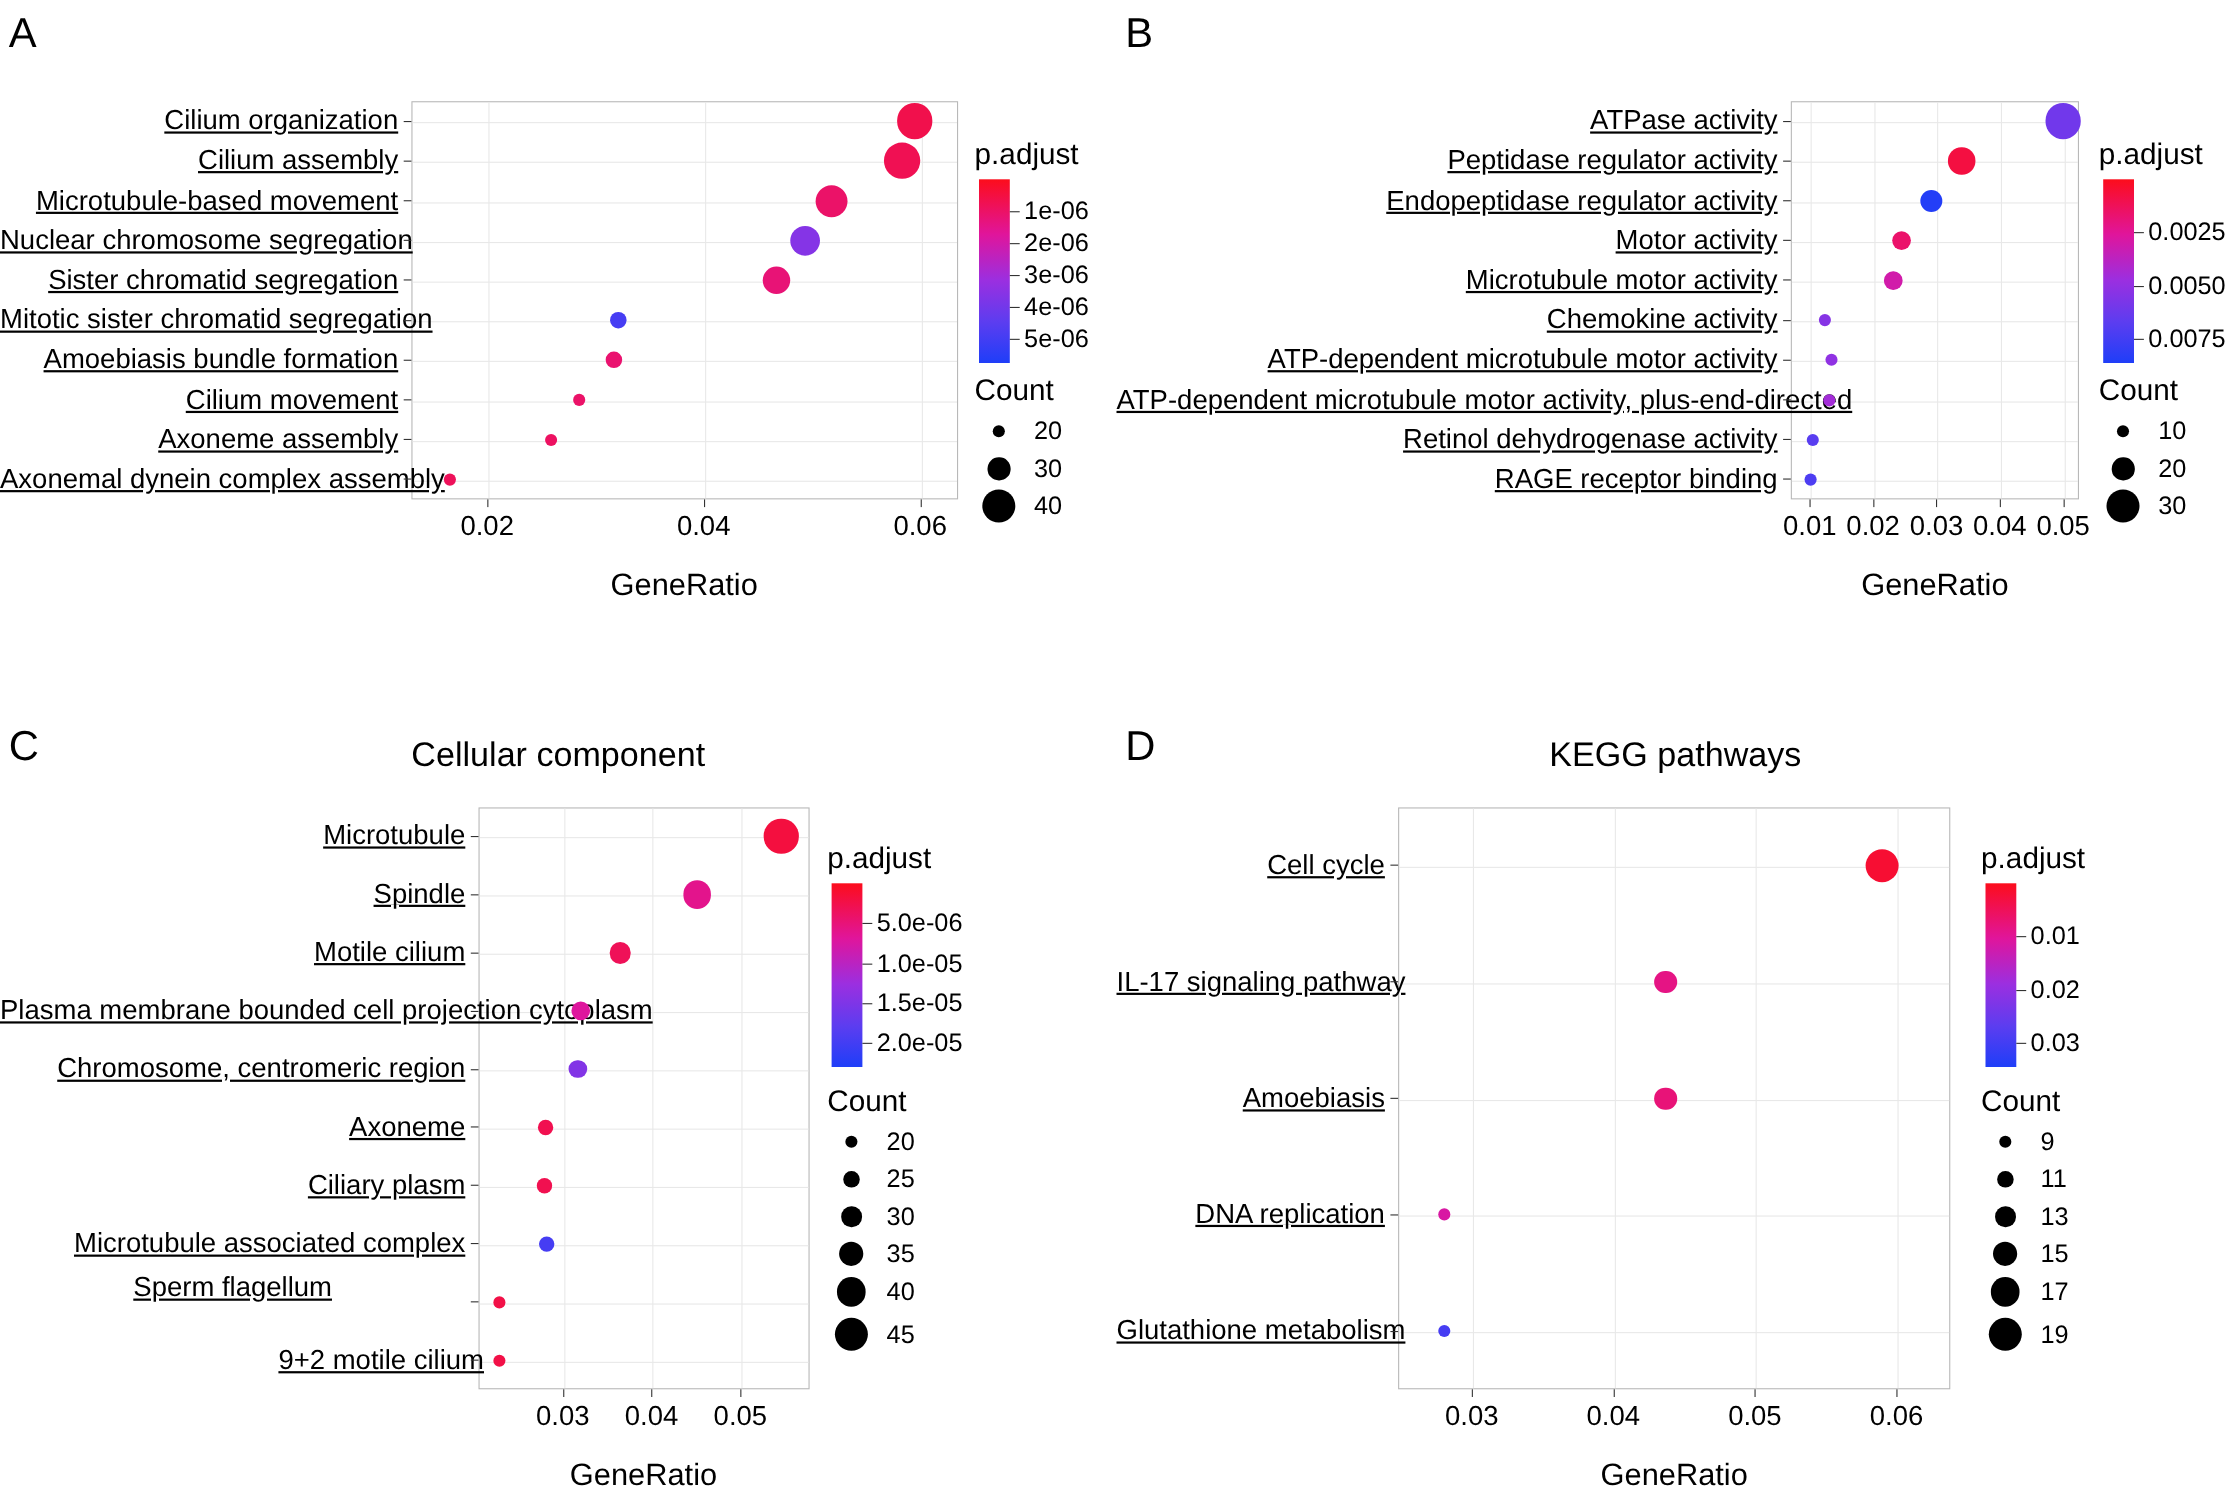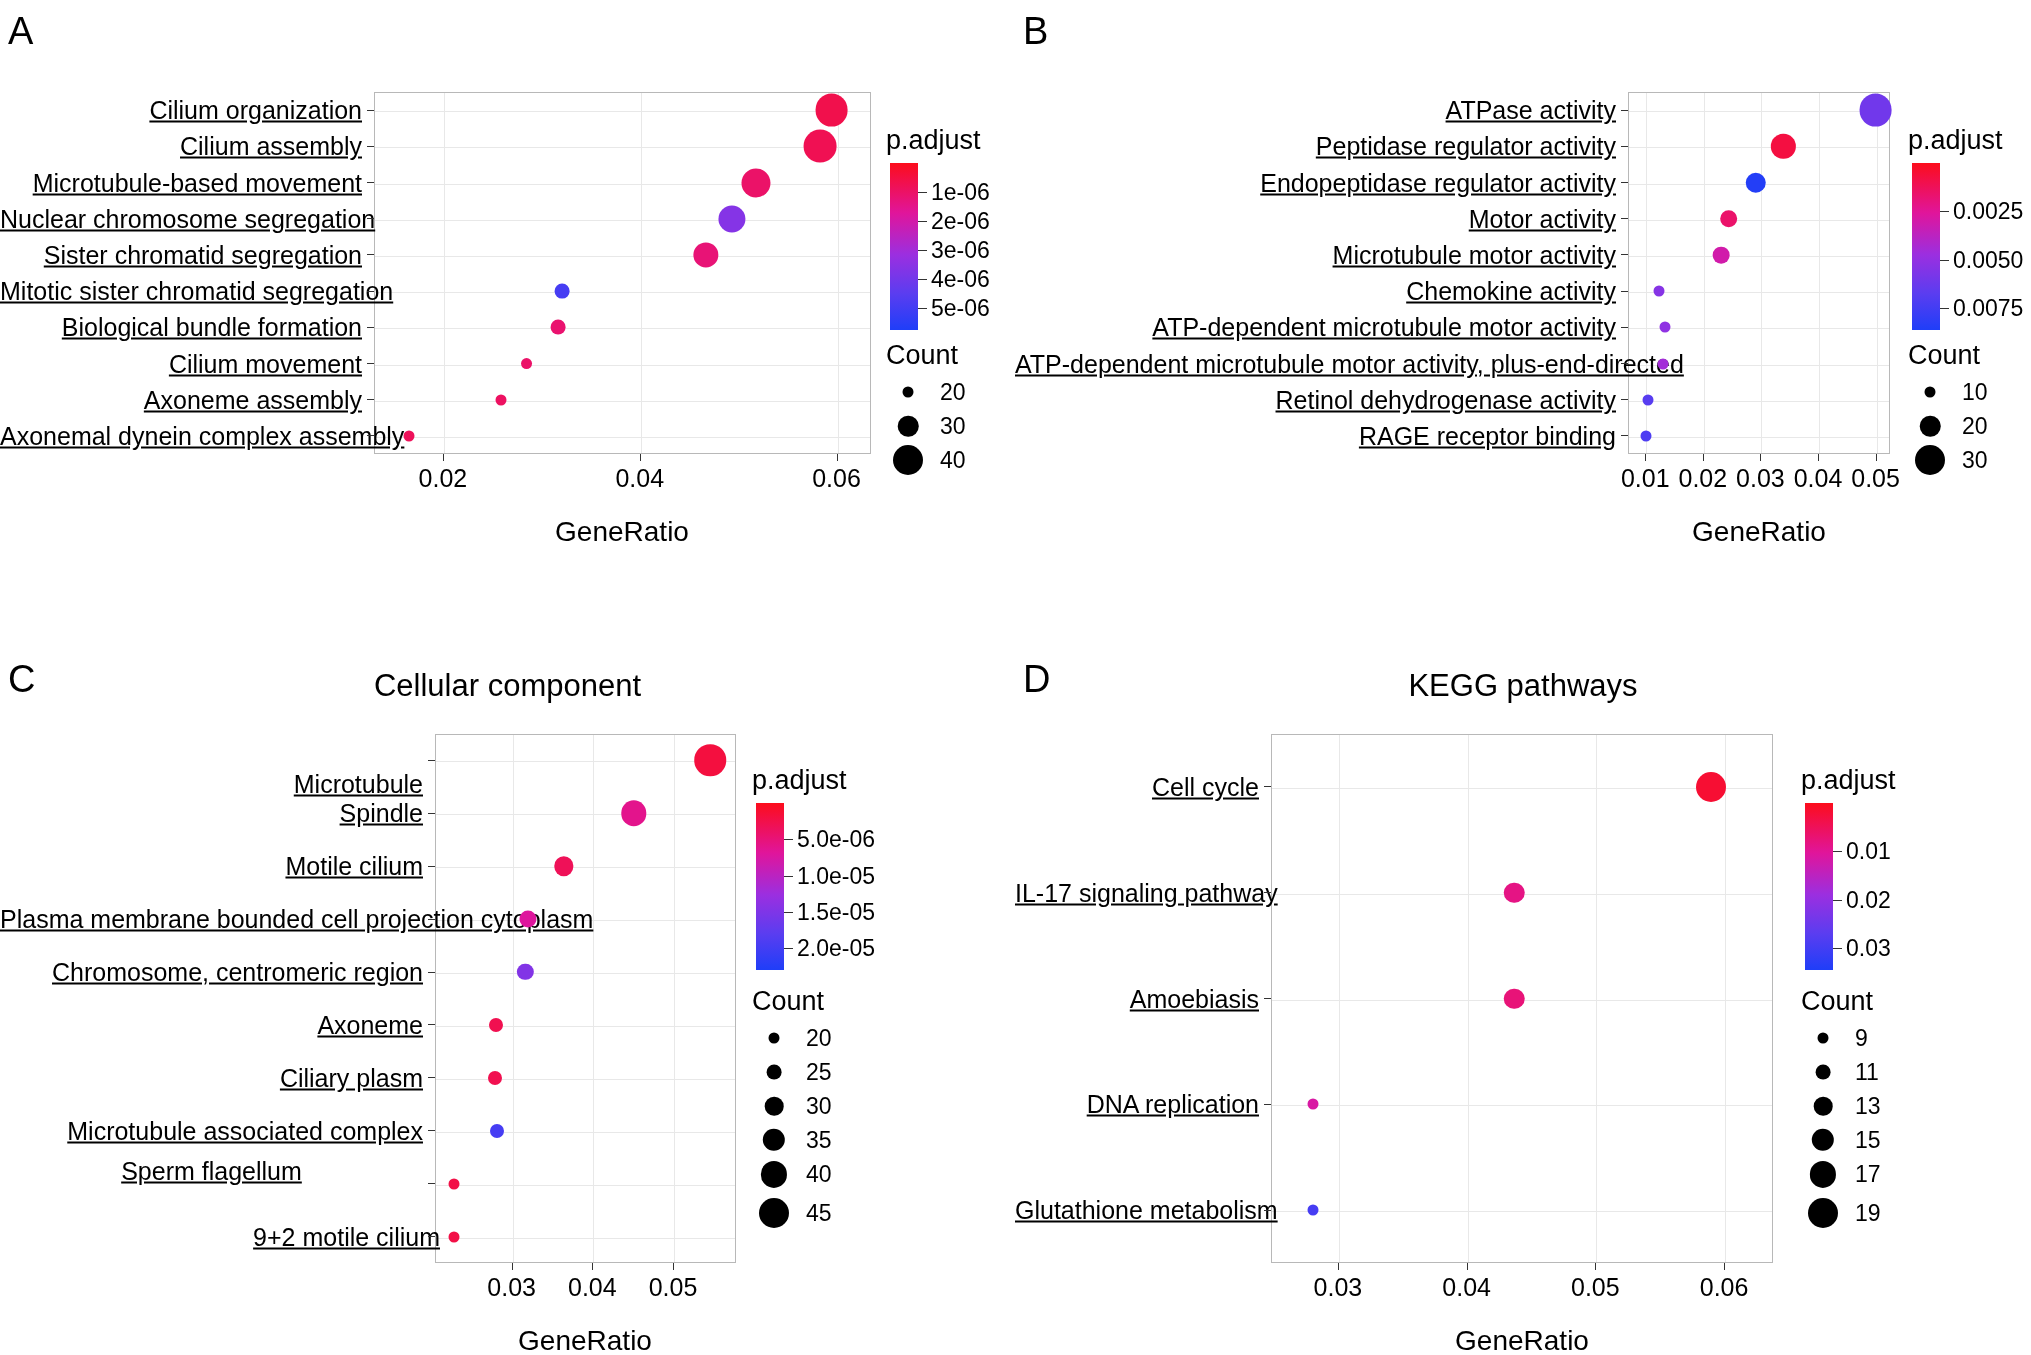--- a/index.html
+++ b/index.html
@@ -134,21 +134,21 @@
         <div class="ylab" style="right: 653px; left: 0px; width: 362px; top: 146.3px;">Cilium assembly</div>
         <div class="tick" style="left: 367px; top: 145.8px; width: 7px; height: 1px;"></div>
         <div class="ylab" style="right: 653px; left: 0px; width: 362px; top: 182.5px;">Microtubule-based movement</div>
         <div class="tick" style="left: 367px; top: 182px; width: 7px; height: 1px;"></div>
         <div class="ylab" style="right: 653px; left: 0px; width: 362px; top: 218.7px;">Nuclear chromosome segregation</div>
         <div class="tick" style="left: 367px; top: 218.2px; width: 7px; height: 1px;"></div>
         <div class="ylab" style="right: 653px; left: 0px; width: 362px; top: 254.9px;">Sister chromatid segregation</div>
         <div class="tick" style="left: 367px; top: 254.4px; width: 7px; height: 1px;"></div>
         <div class="ylab" style="right: 653px; left: 0px; width: 362px; top: 291.1px;">Mitotic sister chromatid segregation</div>
         <div class="tick" style="left: 367px; top: 290.6px; width: 7px; height: 1px;"></div>
-        <div class="ylab" style="right: 653px; left: 0px; width: 362px; top: 327.3px;">Biological bundle formation</div>
+        <div class="ylab" style="right: 653px; left: 0px; width: 362px; top: 327.3px;">Amoebiasis bundle formation</div>
         <div class="tick" style="left: 367px; top: 326.8px; width: 7px; height: 1px;"></div>
         <div class="ylab" style="right: 653px; left: 0px; width: 362px; top: 363.5px;">Cilium movement</div>
         <div class="tick" style="left: 367px; top: 363px; width: 7px; height: 1px;"></div>
         <div class="ylab" style="right: 653px; left: 0px; width: 362px; top: 399.7px;">Axoneme assembly</div>
         <div class="tick" style="left: 367px; top: 399.2px; width: 7px; height: 1px;"></div>
         <div class="ylab" style="right: 653px; left: 0px; width: 362px; top: 435.9px;">Axonemal dynein complex assembly</div>
         <div class="tick" style="left: 367px; top: 435.4px; width: 7px; height: 1px;"></div>
       </div>
     <div id="pa-xticks">
         <div class="tick" style="left: 442.891px; top: 454px;"></div>
@@ -299,21 +299,21 @@
         <div class="gridline h" style="top: 185.15px;"></div>
         <div class="gridline h" style="top: 238.05px;"></div>
         <div class="gridline h" style="top: 290.95px;"></div>
         <div class="gridline h" style="top: 343.85px;"></div>
         <div class="gridline h" style="top: 396.75px;"></div>
         <div class="gridline h" style="top: 449.65px;"></div>
         <div class="gridline h" style="top: 502.55px;"></div>
       </div>
 
     <div id="pc-labels">
-        <div class="ylab" style="right: 592px; left: 0px; width: 423px; top: 112.45px; margin-top: 24px;">Microtubule</div>
+        <div class="ylab" style="right: 592px; left: 0px; width: 423px; top: 112.45px;">Microtubule</div>
         <div class="tick" style="left: 428px; top: 111.95px; width: 7px; height: 1px;"></div>
         <div class="ylab" style="right: 592px; left: 0px; width: 423px; top: 165.35px;">Spindle</div>
         <div class="tick" style="left: 428px; top: 164.85px; width: 7px; height: 1px;"></div>
         <div class="ylab" style="right: 592px; left: 0px; width: 423px; top: 218.25px;">Motile cilium</div>
         <div class="tick" style="left: 428px; top: 217.75px; width: 7px; height: 1px;"></div>
         <div class="ylab" style="right: 592px; left: 0px; width: 423px; top: 271.15px;">Plasma membrane bounded cell projection cytoplasm</div>
         <div class="tick" style="left: 428px; top: 270.65px; width: 7px; height: 1px;"></div>
         <div class="ylab" style="right: 592px; left: 0px; width: 423px; top: 324.05px;">Chromosome, centromeric region</div>
         <div class="tick" style="left: 428px; top: 323.55px; width: 7px; height: 1px;"></div>
         <div class="ylab" style="right: 592px; left: 0px; width: 423px; top: 376.95px;">Axoneme</div>

